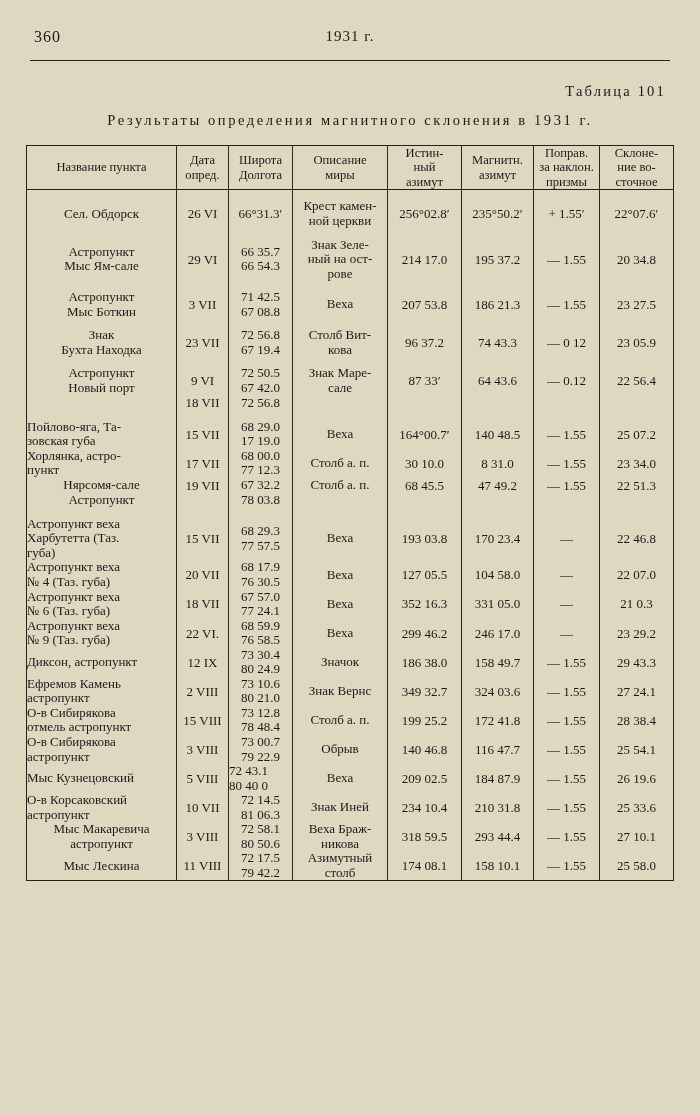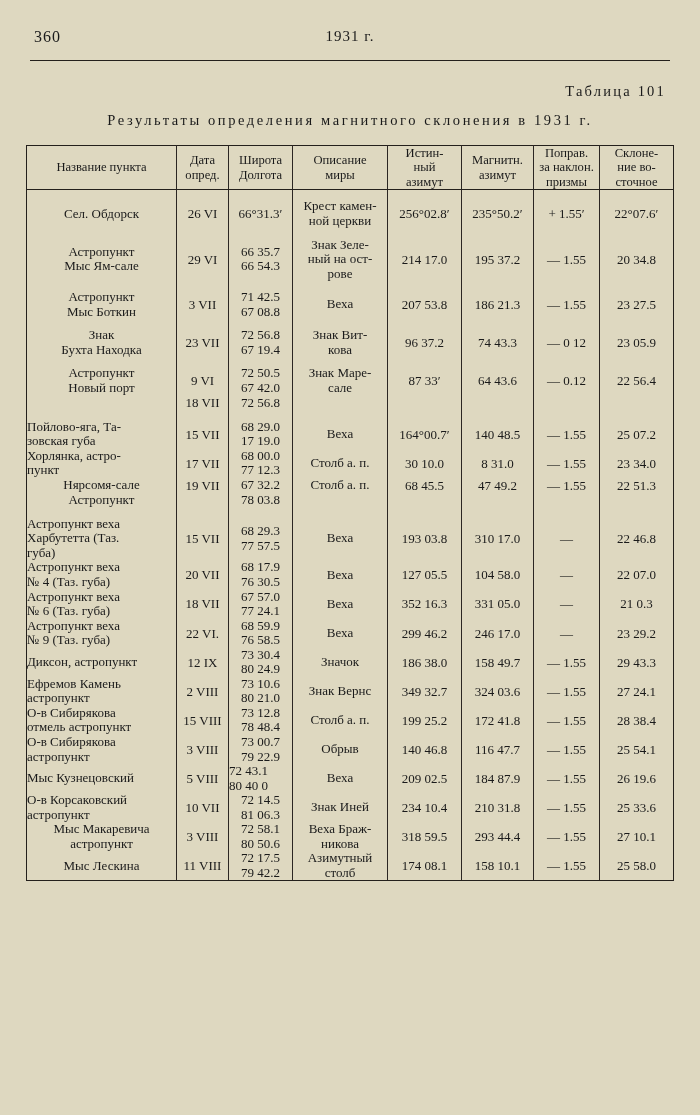--- a/index.html
+++ b/index.html
@@ -284,21 +284,21 @@
             <td class="name-center tight">
               <span class="nm">Знак</span>
               <span class="nm">Бухта Находка</span>
             </td>
             <td class="c-date" style="text-align: center;">23  VII</td>
             <td class="coordpair tight" style="text-align: center;">
               <span>72  56.8</span>
               <span>67  19.4</span>
             </td>
             <td class="desc2 tight" style="text-align: center;">
-              <span>Знак      Вит-</span>
+              <span>Столб      Вит-</span>
               <span>кова</span>
             </td>
             <td style="text-align: center;">96  37.2</td>
             <td style="text-align: center;">74  43.3</td>
             <td style="text-align: center;">— 0 12</td>
             <td style="text-align: center;">23  05.9</td>
           </tr>
           <tr class="spacer-row">
             <td></td>
             <td></td>
@@ -440,21 +440,21 @@
             </td>
             <td class="c-date" style="text-align: center;">15  VII</td>
             <td class="coordpair tight" style="text-align: center;">
               <span>68  29.3</span>
               <span>77  57.5</span>
             </td>
             <td class="desc2 tight" style="text-align: center;">
               <span>Веха</span>
             </td>
             <td style="text-align: center;">193  03.8</td>
-            <td style="text-align: center;">310  17.0</td>
+            <td style="text-align: center;">170  23.4</td>
             <td style="text-align: center;">—</td>
             <td style="text-align: center;">22  46.8</td>
           </tr>
           <tr>
             <td class="name-left tight">
               <span class="nm">Астропункт   веха</span>
               <span class="nm">№ 4 (Таз. губа)</span>
             </td>
             <td class="c-date" style="text-align: center;">20  VII</td>
             <td class="coordpair tight" style="text-align: center;">

